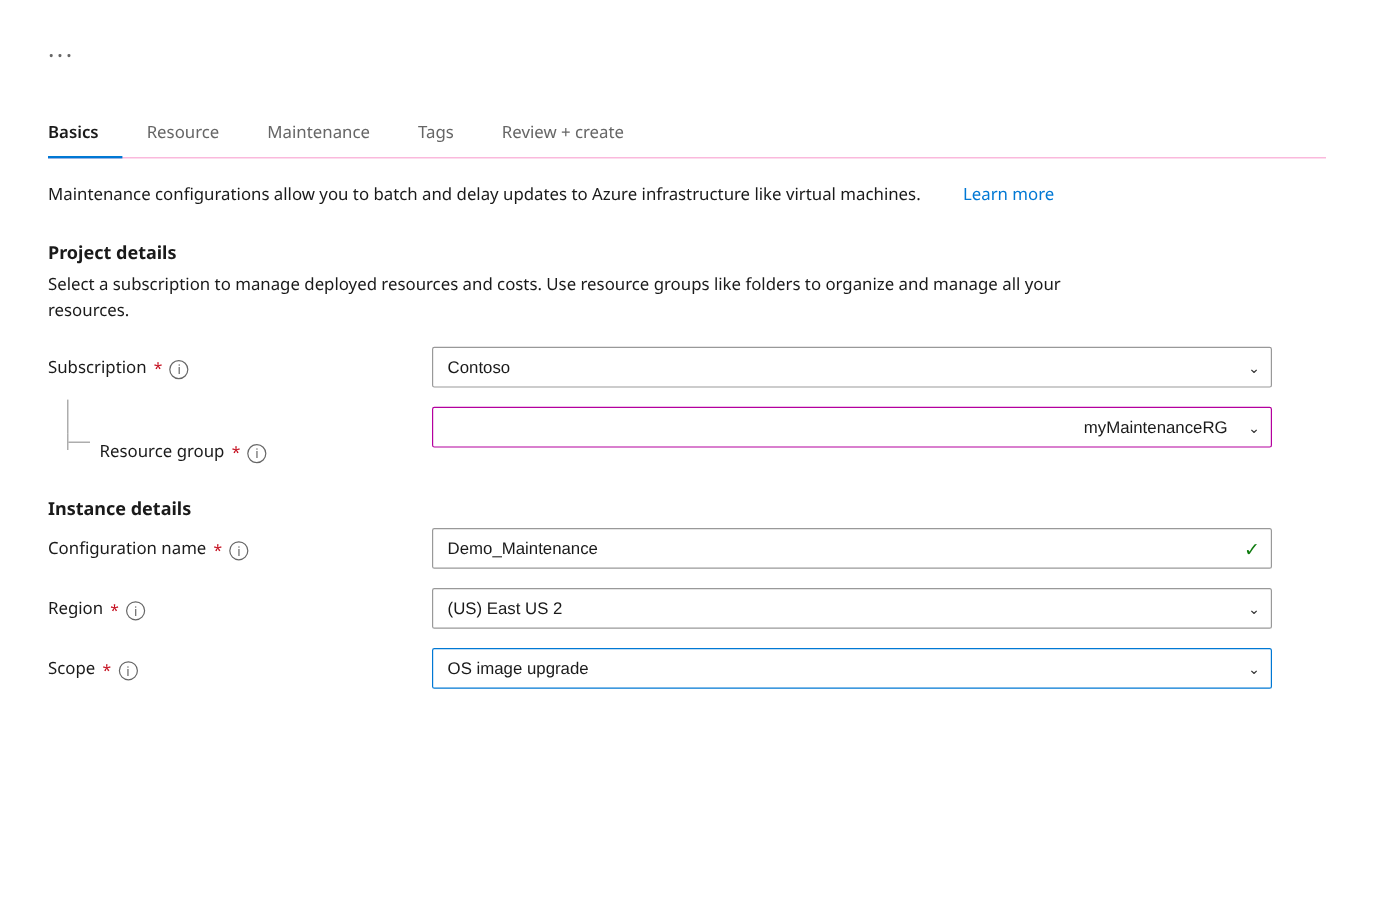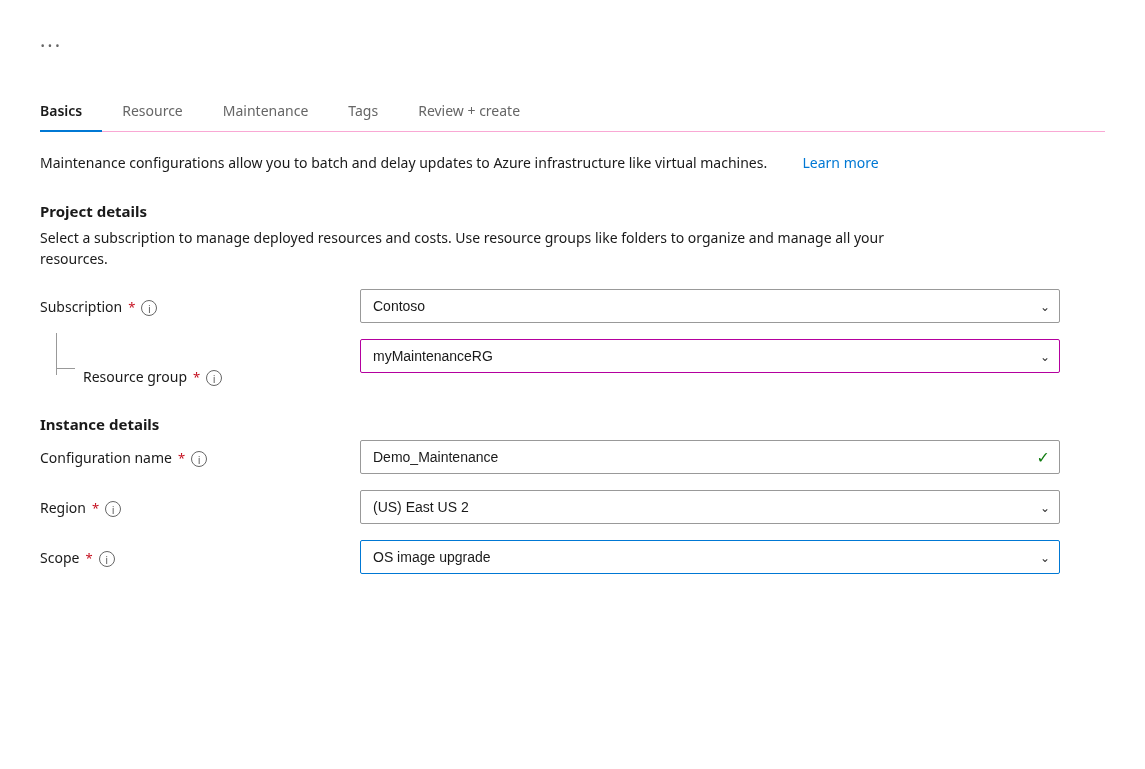--- a/index.html
+++ b/index.html
@@ -148,20 +148,21 @@
       font-size: 14px;
       color: #1a1a1a;
       background: #fff;
       appearance: none;
       cursor: pointer;
       height: 34px;
     }
 
     .dropdown-select.active-border {
       border: 1px solid #b4009e;
+      text-align: right;
     }
 
     .dropdown-select.blue-border {
       border: 1.5px solid #0078d4;
     }
 
     .dropdown-arrow {
       position: absolute;
       right: 10px;
       top: 50%;

